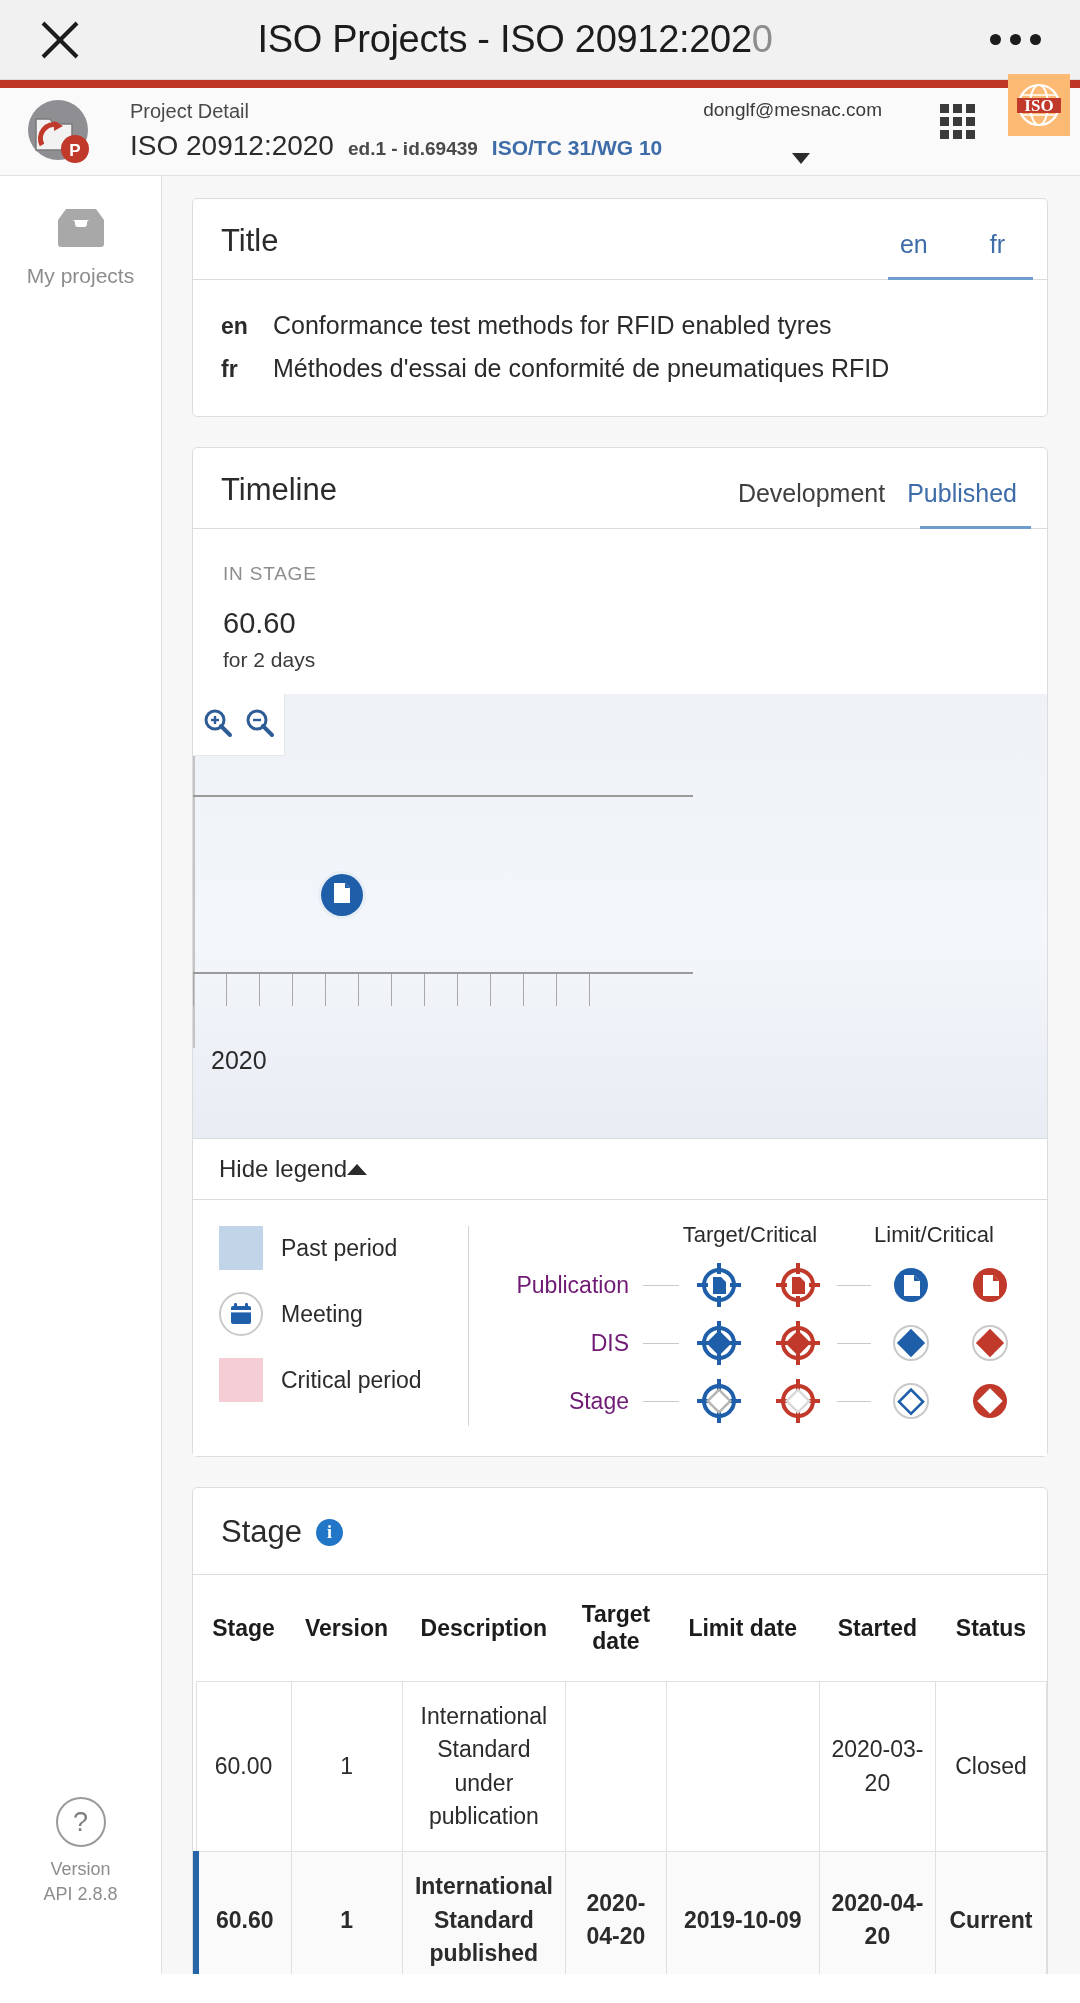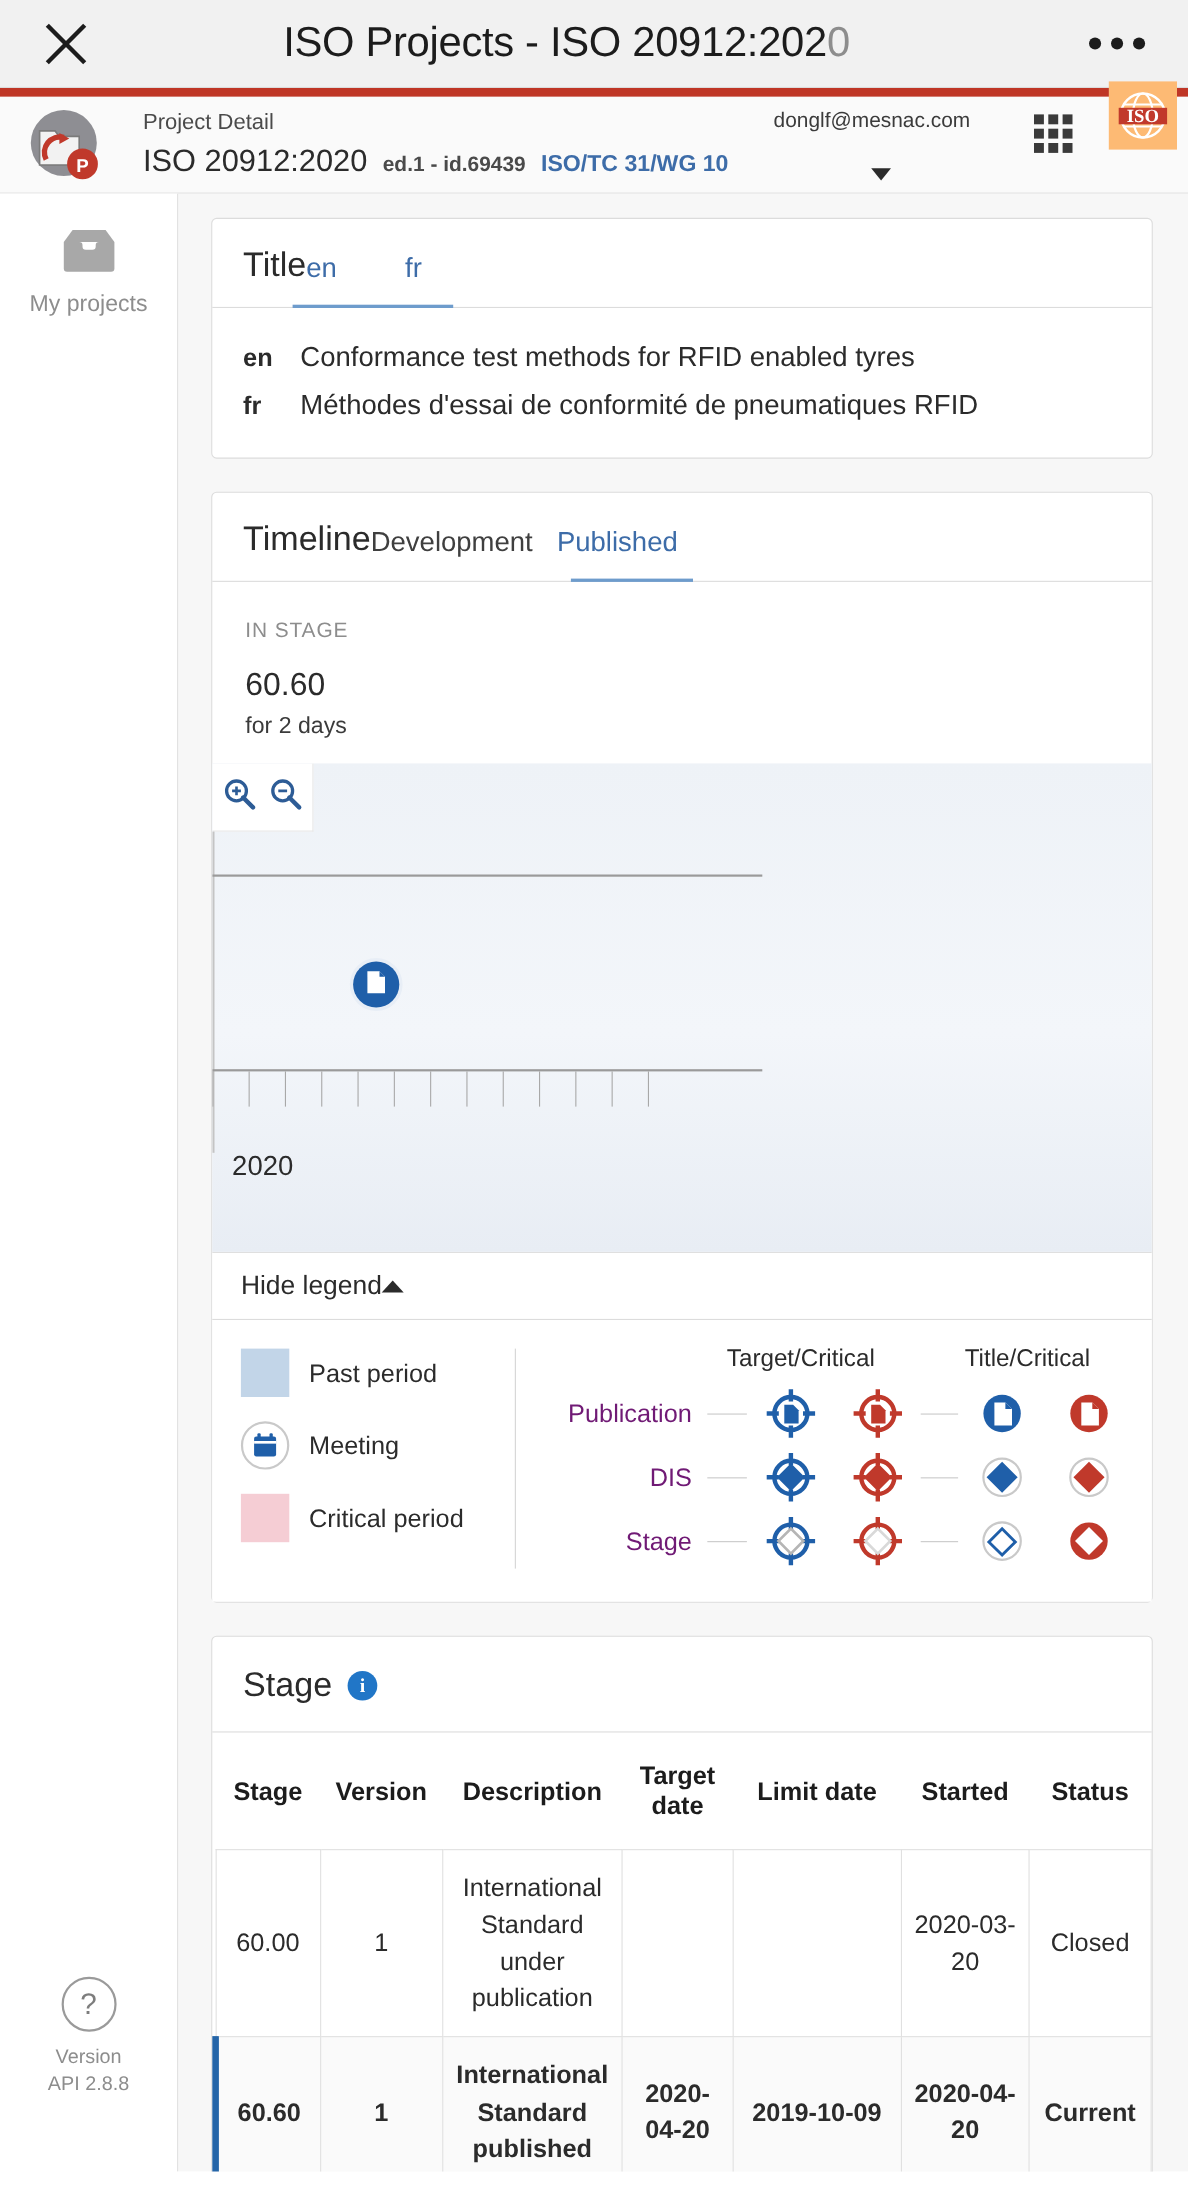--- a/index.html
+++ b/index.html
@@ -136,21 +136,21 @@
     overflow: hidden;
   }
 
   .card {
     background: #ffffff;
     border: 1px solid #dcdcdc;
     border-radius: 5px;
     margin-bottom: 30px;
   }
   .card-head {
-    display: flex; align-items: flex-end; justify-content: flex-start;
+    display: flex; align-items: flex-end; justify-content: space-between;
     padding: 24px 30px 0 28px;
     min-height: 80px;
     border-bottom: 1px solid #dcdcdc;
     position: relative;
   }
   .card-title { font-size: 31px; color: #2b2b2b; padding-bottom: 20px; }
 
   
   .lang-tabs { display: flex; gap: 62px; padding-bottom: 16px; padding-right: 12px; position: relative; }
   .lang-tab { font-size: 25px; color: #3d6ca8; padding-bottom: 4px; }
@@ -238,21 +238,21 @@
   .leg-row { display: flex; align-items: center; gap: 18px; }
   .leg-sym-circ {
     width: 44px; height: 44px; border-radius: 50%; border: 2px solid #c9c9c9;
     display: flex; align-items: center; justify-content: center; background: #fff;
   }
   .leg-swatch { width: 44px; height: 44px; }
   .leg-text { font-size: 23px; color: #2b2b2b; }
   .legend-div { width: 1px; background: #d4d4d4; margin: 4px 24px 4px 4px; }
   .legend-right { flex: 1; position: relative; }
   .lr-head {
-    display: flex; justify-content: flex-end; gap: 48px;
+    display: flex; justify-content: flex-end; gap: 26px;
     padding-right: 16px; padding-bottom: 8px;
   }
   .lr-head span { font-size: 22px; color: #2b2b2b; width: 158px; text-align: center; }
   .lr-row { display: flex; align-items: center; height: 58px; }
   .lr-label { width: 150px; text-align: right; font-size: 23px; color: #701a75; padding-right: 14px; }
   .lr-connector { flex: 0 0 36px; height: 1px; background: #c9c9c9; }
   .lr-cell { width: 79px; display: flex; align-items: center; justify-content: center; }
   .lr-gap { flex: 0 0 34px; height: 1px; background: #c9c9c9; }
 
   
@@ -484,21 +484,21 @@
             <span class="leg-swatch" style="background:#f5cdd4"></span>
             <span class="leg-text">Critical period</span>
           </div>
         </div>
 
         <div class="legend-div"></div>
 
         <div class="legend-right">
           <div class="lr-head">
             <span>Target/Critical</span>
-            <span>Title/Critical</span>
+            <span>Limit/Critical</span>
           </div>
 
           <div class="lr-row">
             <span class="lr-label">Publication</span>
             <span class="lr-connector"></span>
             <span class="lr-cell">
               <svg width="56" height="56" viewBox="0 0 56 56">
                 <circle cx="28" cy="28" r="15" fill="none" stroke="#1f5fa9" stroke-width="4"></circle>
                 <line x1="28" y1="6" x2="28" y2="17" stroke="#1f5fa9" stroke-width="4"></line>
                 <line x1="28" y1="39" x2="28" y2="50" stroke="#1f5fa9" stroke-width="4"></line>

